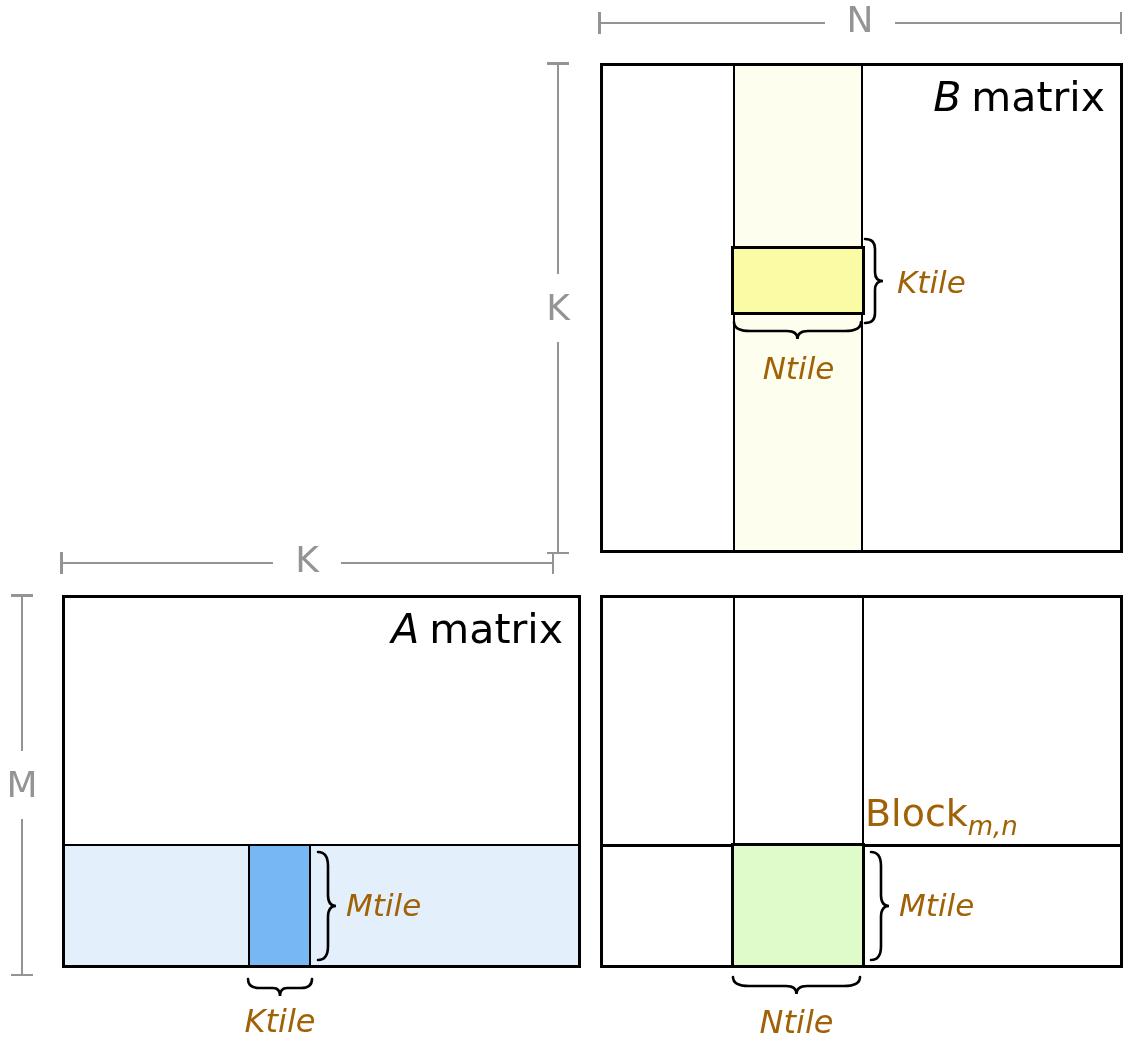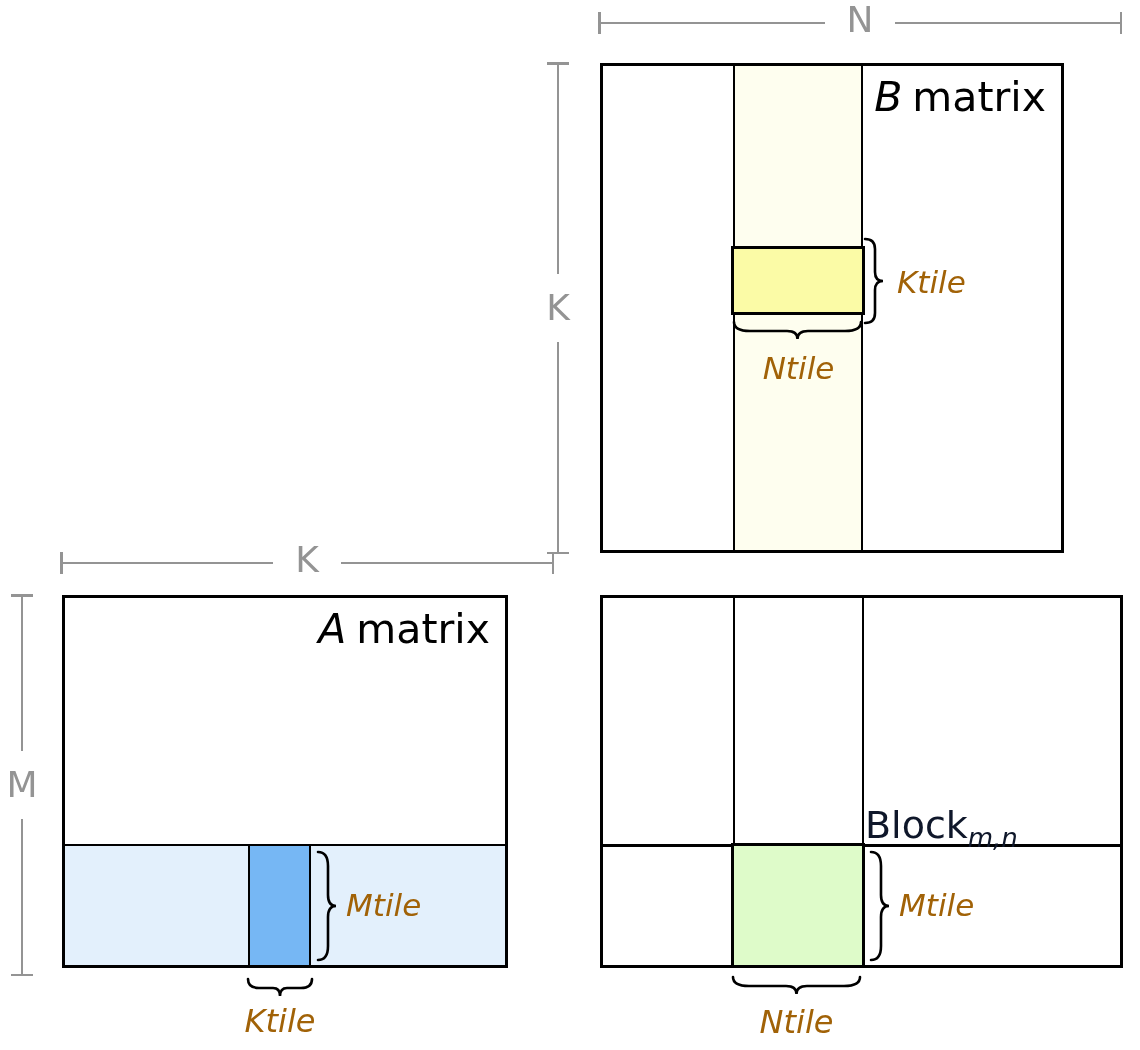--- a/index.html
+++ b/index.html
@@ -27,22 +27,22 @@
   .dim.h .dim-label{padding:0 22px 6px 22px;}
   .dim.v .dim-label{padding:16px 0;}
 
   #dim-n{left:598px;top:12px;width:524px;height:22px;}
   #dim-k-vert{left:547px;top:62px;width:22px;height:492px;}
   #dim-k-horiz{left:60px;top:552px;width:494px;height:22px;}
   #dim-m-vert{left:11px;top:594px;width:22px;height:382px;}
 
   
   .matrix-box{position:absolute;background:#fff;border:3px solid var(--line);}
-  #b-box{left:600px;top:63px;width:464px;height:490px;}
-  #a-box{left:62px;top:595px;width:446px;height:373px;}
+  #b-box{left:600px;top:63px;width:523px;height:490px;}
+  #a-box{left:62px;top:595px;width:519px;height:373px;}
   #c-box{left:600px;top:595px;width:523px;height:373px;}
 
   .matrix-title{position:absolute;top:8px;right:15px;font-size:41px;line-height:1.15;color:#000;white-space:nowrap;}
   .matrix-title .letter{font-style:italic;margin-right:10px;}
 
   
   #b-strip{position:absolute;left:130px;top:0;width:130px;height:100%;
            background:var(--b-strip);border-left:2px solid var(--line);border-right:2px solid var(--line);}
   #b-tile{position:absolute;left:128px;top:180px;width:134px;height:69px;
           background:var(--b-tile);border:3px solid var(--line);}
@@ -53,21 +53,21 @@
   #a-tile{position:absolute;left:183px;top:246px;bottom:0;width:63px;
           background:var(--a-tile);border:2.5px solid var(--line);border-bottom:none;}
 
   
   .c-vline{position:absolute;top:0;bottom:0;width:1.5px;background:var(--line);}
   #c-vline-1{left:130px;}
   #c-vline-2{left:259px;}
   #c-hline{position:absolute;left:0;right:0;top:246px;height:2.5px;background:var(--line);}
   #c-tile{position:absolute;left:128px;top:245px;bottom:0;width:134px;
           background:var(--c-tile);border:3px solid var(--line);border-bottom:none;}
-  #block-label{position:absolute;left:262px;top:205px;font-size:38px;color:#0f172a;}
+  #block-label{position:absolute;left:262px;top:193px;font-size:38px;color:#a16207;}
   #block-label sub{font-style:italic;font-size:26px;}
 
   
   .tile-label{position:absolute;font-style:italic;font-size:31px;color:#a16207;white-space:nowrap;}
   .brace{position:absolute;}
   .brace path{fill:none;stroke:var(--line);stroke-width:2.6;stroke-linecap:round;}
 
   
   #b-ktile-brace{left:259px;top:171px;}
   #b-ktile-label{left:294px;top:198px;}

